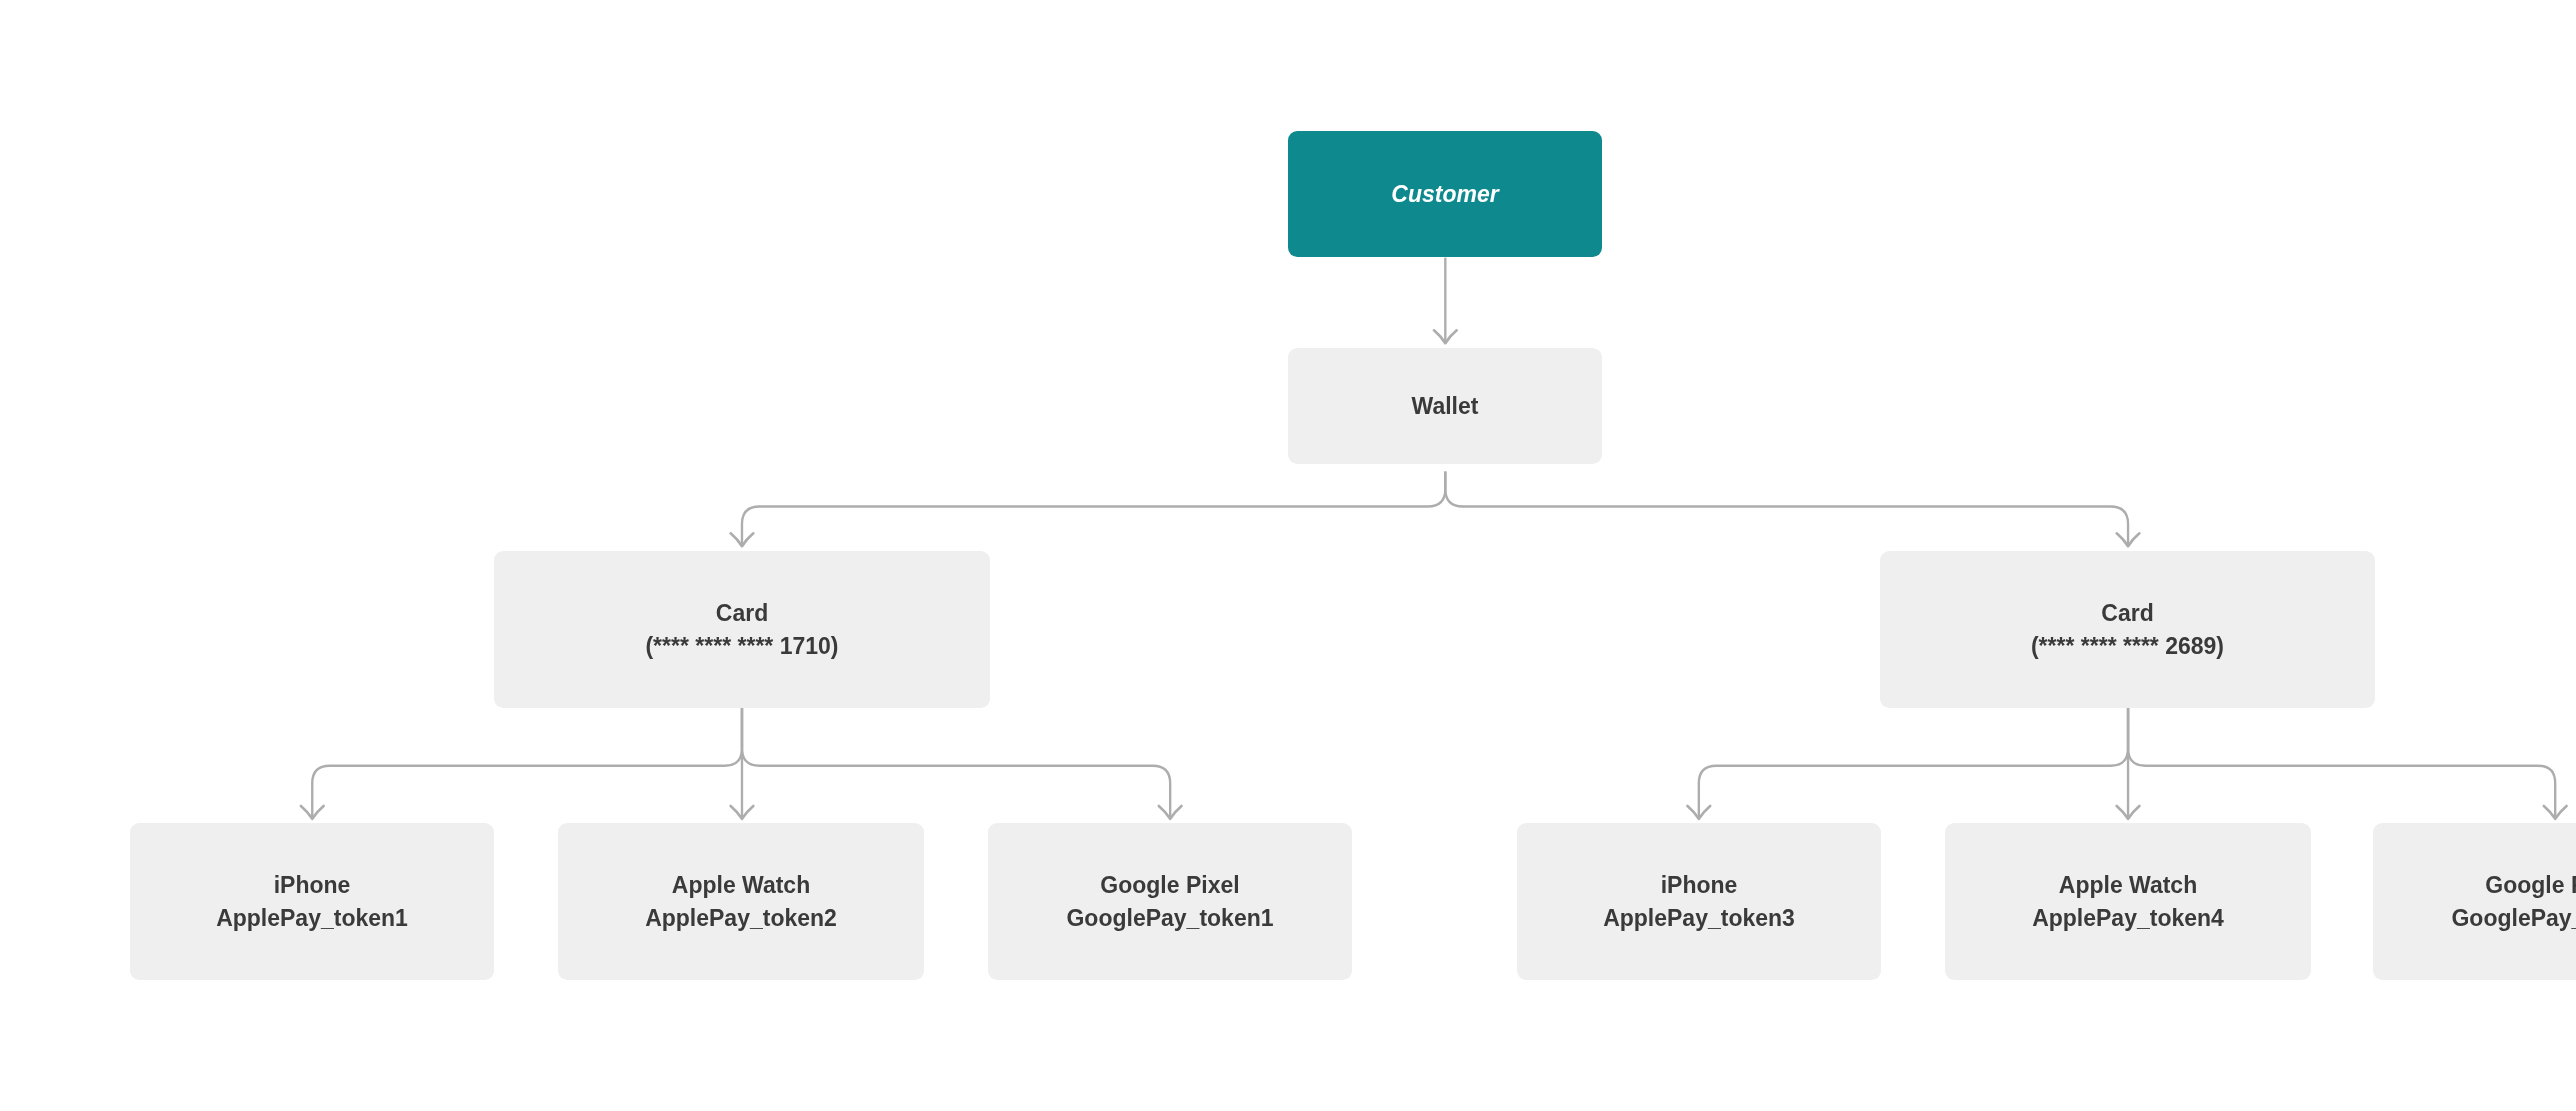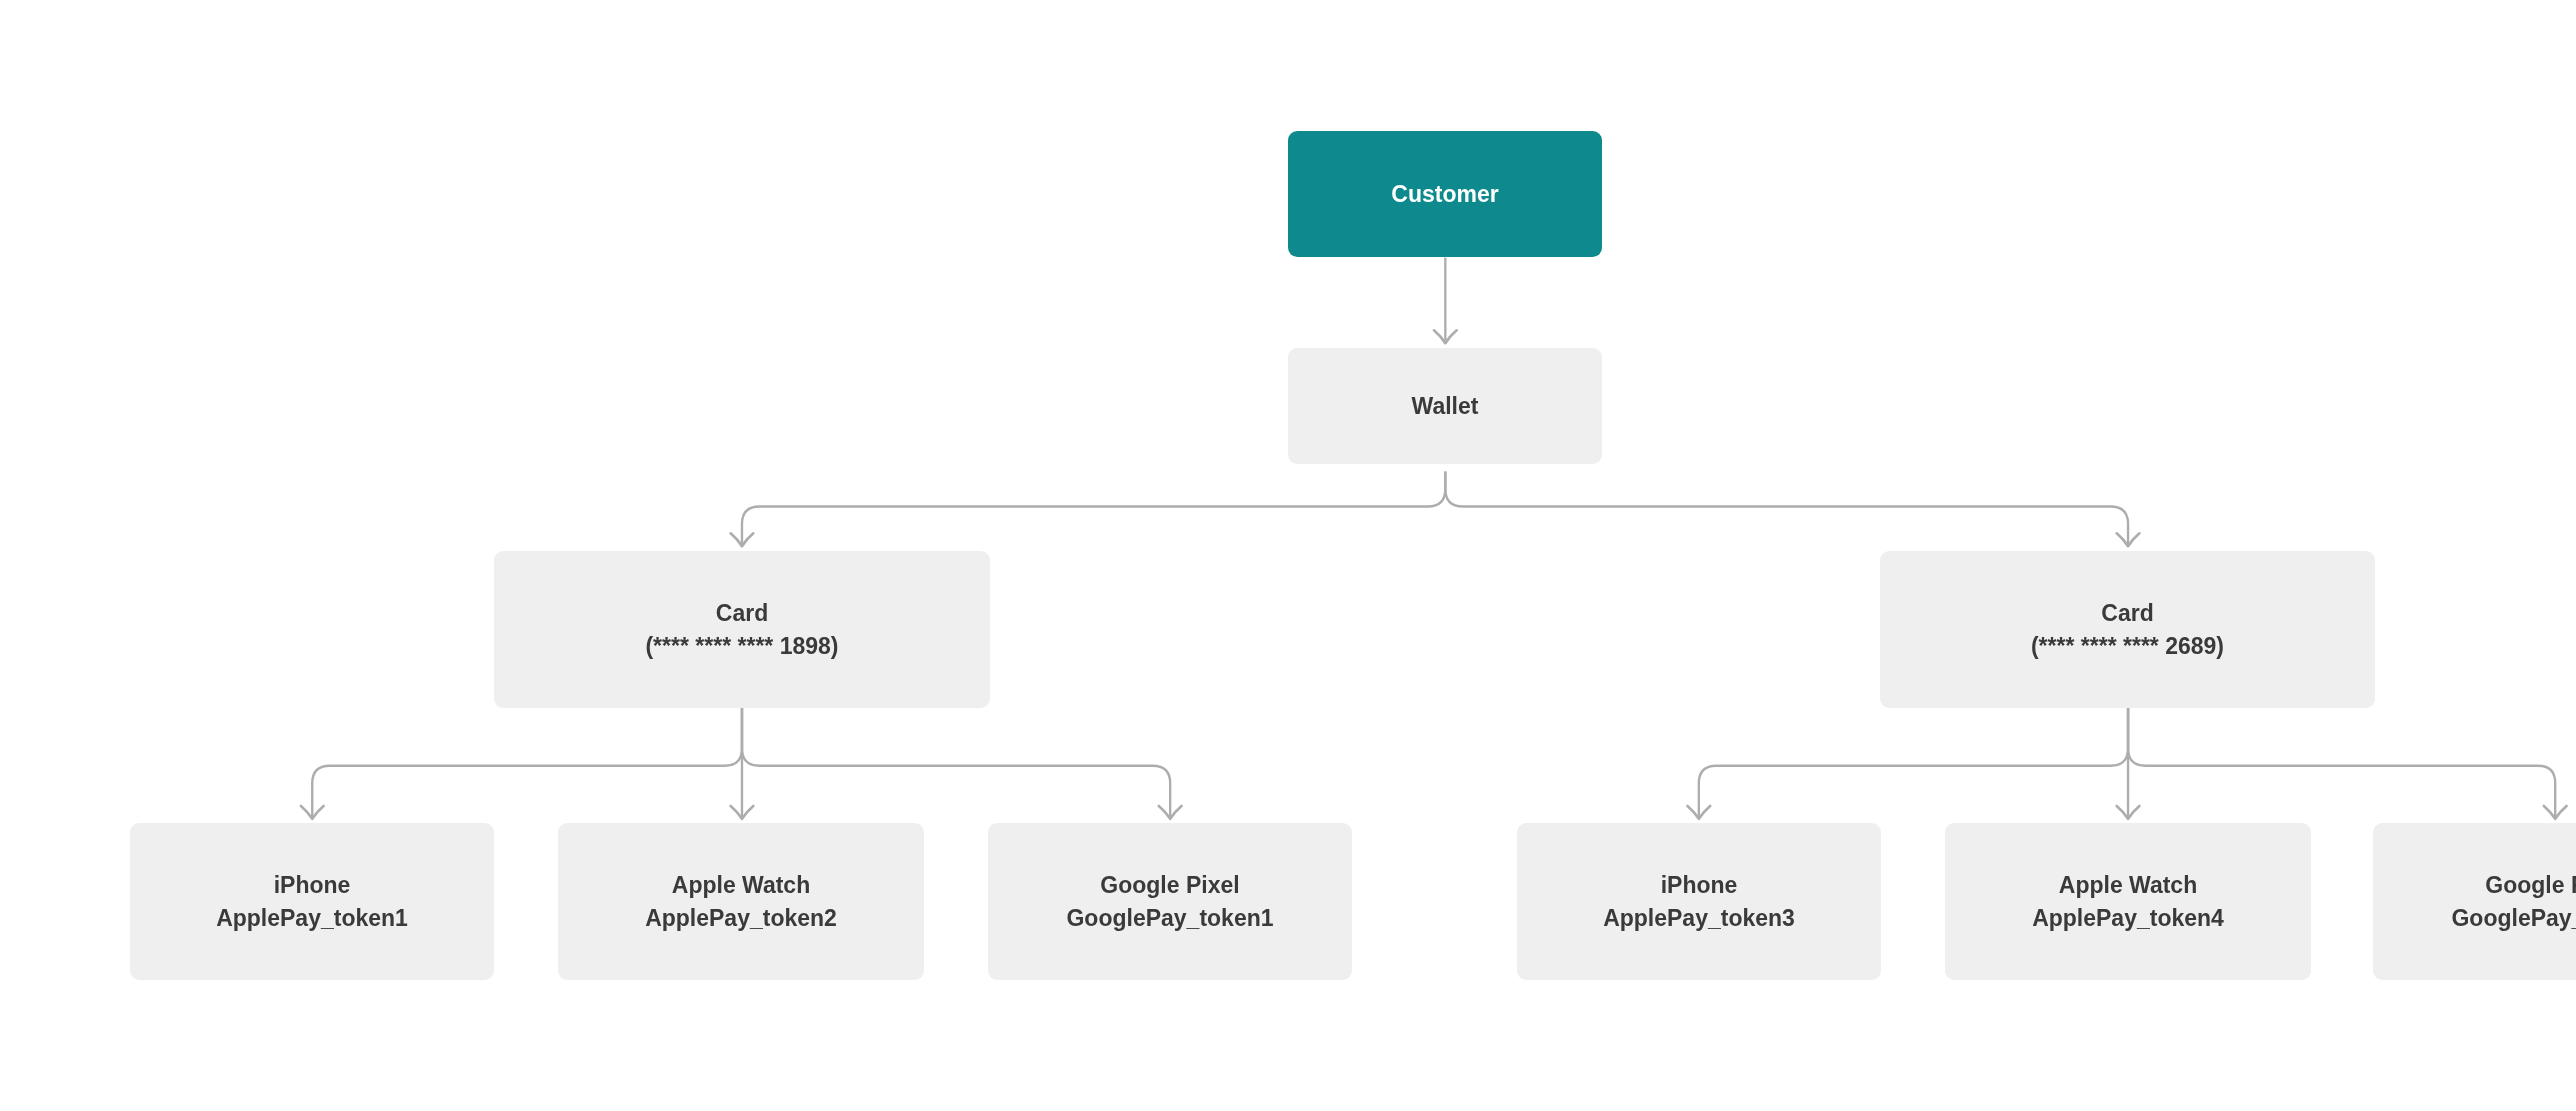--- a/index.html
+++ b/index.html
@@ -19,21 +19,21 @@
   #connectors{position:absolute;left:0;top:0;width:2869px;height:1112px;}
   .edge{fill:none;stroke:var(--arrow);stroke-width:4.6px;}
   .arrowhead{fill:none;stroke:var(--arrow);stroke-width:5.2px;stroke-linecap:round;stroke-linejoin:round;}
   .node{
     position:absolute;display:flex;flex-direction:column;align-items:center;justify-content:center;
     background:var(--box);border-radius:9.3px;color:var(--text);
     font-weight:bold;font-size:23px;line-height:1.42;text-align:center;
   }
   .node.root{background:var(--teal);color:var(--ctext);}
   
-  .n-customer{left:1288px;top:131px;width:314px;height:126px;}
+  .n-customer{left:1288px;top:131px;width:314px;height:126px;font-style:italic;}
   .n-wallet  {left:1288px;top:348px;width:314px;height:116px;}
   .n-card1   {left:494px; top:551px;width:496px;height:157px;}
   .n-card2   {left:1880px;top:551px;width:495px;height:157px;}
   .n-dev1    {left:130px; top:823px;width:364px;height:157px;}
   .n-dev2    {left:558px;top:823px;width:366px;height:157px;}
   .n-dev3    {left:988px;top:823px;width:364px;height:157px;}
   .n-dev4    {left:1517px;top:823px;width:364px;height:157px;}
   .n-dev5    {left:1945px;top:823px;width:366px;height:157px;}
   .n-dev6    {left:2373px;top:823px;width:364px;height:157px;}
 </style>
@@ -75,21 +75,21 @@
   <div class="node root n-customer">
     <span>Customer</span>
   </div>
 
   <div class="node n-wallet">
     <span>Wallet</span>
   </div>
 
   <div class="node n-card1">
     <span>Card</span>
-    <span>(**** **** **** 1898)</span>
+    <span>(**** **** **** 1710)</span>
   </div>
 
   <div class="node n-card2">
     <span>Card</span>
     <span>(**** **** **** 2689)</span>
   </div>
 
   <div class="node n-dev1">
     <span>iPhone</span>
     <span>ApplePay_token1</span>

